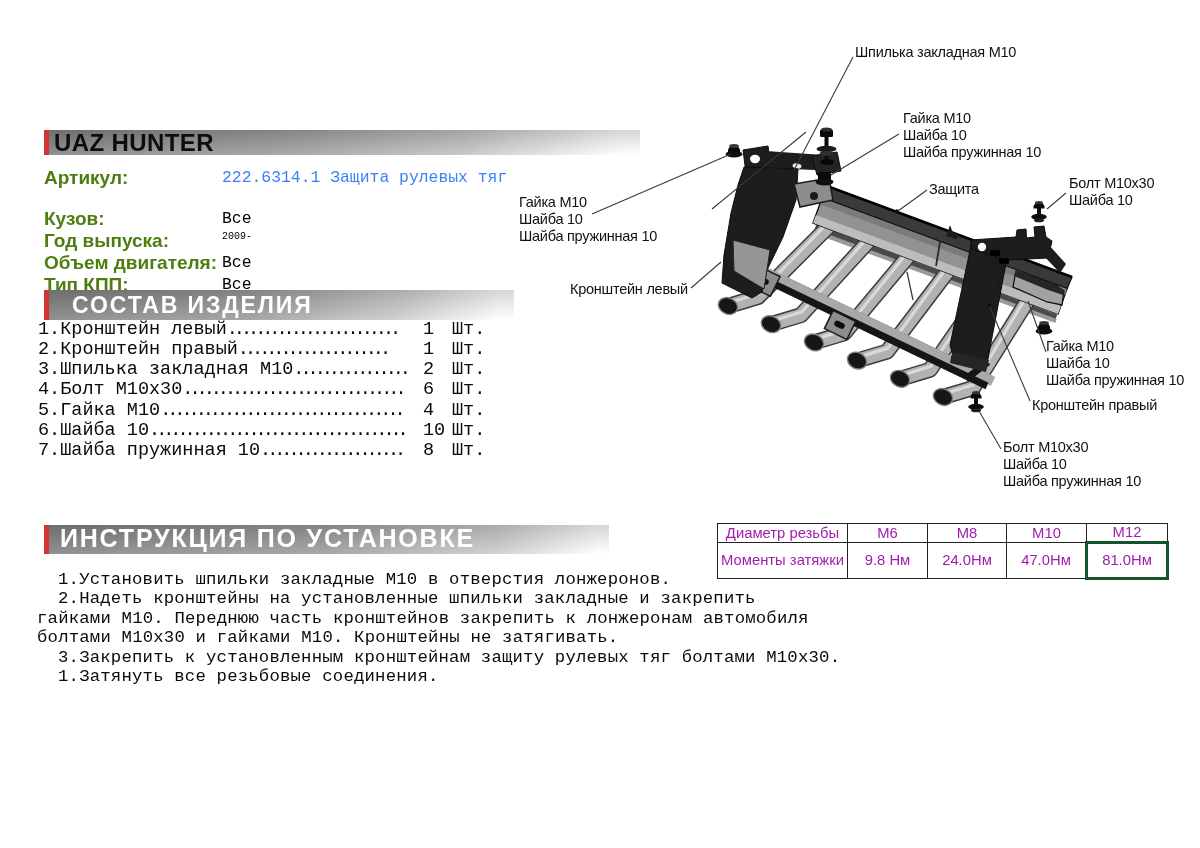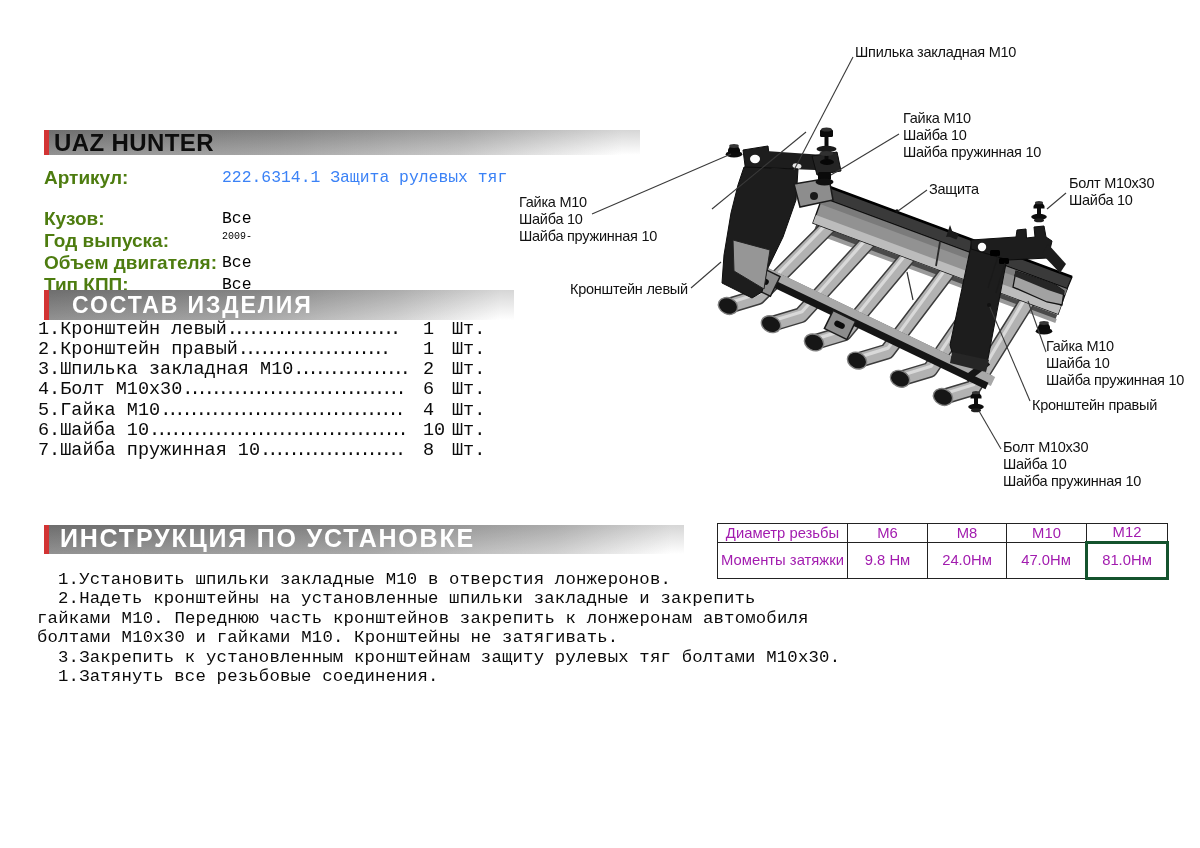--- a/index.html
+++ b/index.html
@@ -62,21 +62,21 @@
 <div class="list-row" style="top:399.6px">5.Гайка М10<span class="dots">..................................</span></div>
 <div class="list-row" style="left:423px;top:399.6px">4</div>
 <div class="list-row" style="left:452px;top:399.6px">Шт.</div>
 <div class="list-row" style="top:419.8px">6.Шайба 10<span class="dots">....................................</span></div>
 <div class="list-row" style="left:423px;top:419.8px">10</div>
 <div class="list-row" style="left:452px;top:419.8px">Шт.</div>
 <div class="list-row" style="top:439.9px">7.Шайба пружинная 10<span class="dots">....................</span></div>
 <div class="list-row" style="left:423px;top:439.9px">8</div>
 <div class="list-row" style="left:452px;top:439.9px">Шт.</div>
 
-<div class="bar" style="top:525px;width:640px;height:29px;
+<div class="bar" style="top:525px;width:565px;height:29px;
      background:linear-gradient(to bottom, rgba(0,0,0,0.16), rgba(255,255,255,0.12)),
                 linear-gradient(to right,#828282 0%,#9d9d9d 50%,#cccccc 80%,#ffffff 98%);">
   <div class="redstripe"></div>
   <div class="bartext" style="color:#ffffff;left:16px;font-size:25px;letter-spacing:1.8px;top:calc(50% - 2px);">ИНСТРУКЦИЯ ПО УСТАНОВКЕ</div>
 </div>
 
 <div class="ins" style="left:58px;top:570px;">1.Установить шпильки закладные М10 в отверстия лонжеронов.</div>
 <div class="ins" style="left:58px;top:589.4px;">2.Надеть кронштейны на установленные шпильки закладные и закрепить</div>
 <div class="ins" style="left:37px;top:608.8px;">гайками М10. Переднюю часть кронштейнов закрепить к лонжеронам автомобиля</div>
 <div class="ins" style="left:37px;top:628.2px;">болтами М10х30 и гайками М10. Кронштейны не затягивать.</div>

